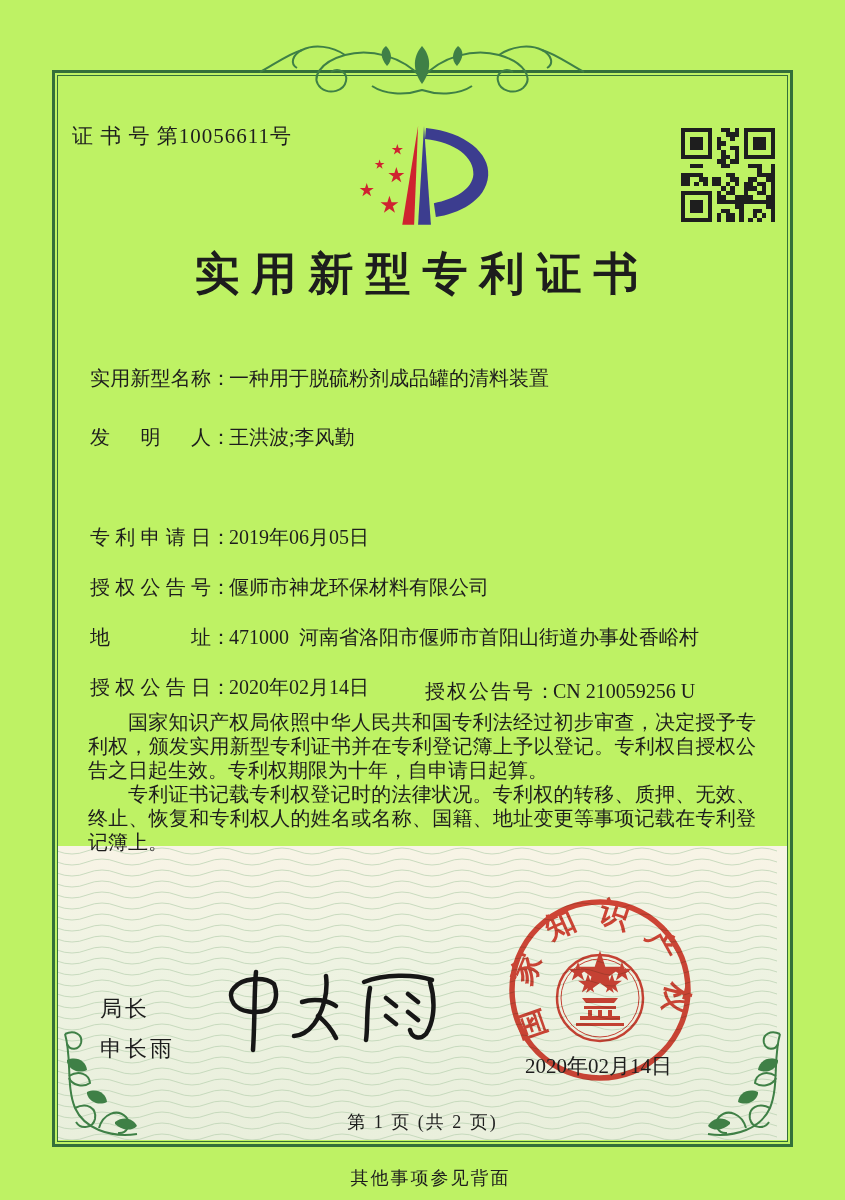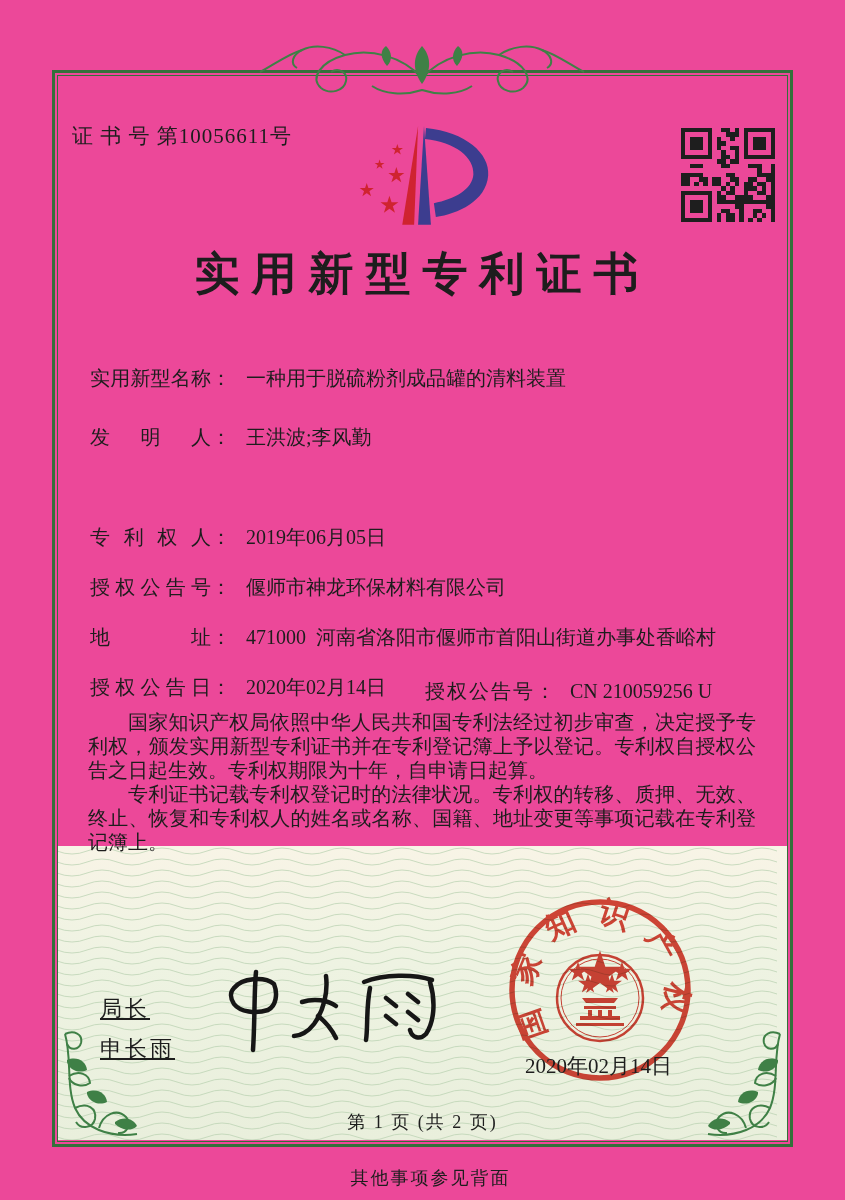--- a/index.html
+++ b/index.html
@@ -1,38 +1,38 @@
 <!DOCTYPE html>
 <html><head>
 <meta charset="utf-8">
 <style>
   html,body{margin:0;padding:0;background:#e8e4d4;}
-  .page{position:relative;width:845px;height:1200px;background:#ec4899;overflow:hidden;
+  .page{position:relative;width:845px;height:1200px;background:#bef264;overflow:hidden;
         font-family:"Liberation Serif","DejaVu Serif",serif;color:#1d1d1d;}
   .abs{position:absolute;}
   
   .frame{position:absolute;left:52px;top:70px;width:735px;height:1071px;
          border:3px solid #33703a;z-index:4;pointer-events:none;}
   .frame::after{content:"";position:absolute;inset:2px;border:1px solid #33703a;}
   
   .waveband{position:absolute;left:57px;top:846px;width:730px;height:294px;
             background:linear-gradient(#f8f4e6 0%,#eef3e2 40%,#e9efdc 100%);z-index:0;overflow:hidden;}
   .waveband svg{display:block}
   .certno{left:72px;top:122px;font-size:21px;letter-spacing:1px;z-index:3;}
   .title{left:0;top:244px;width:845px;text-align:center;font-size:45px;font-weight:bold;
          letter-spacing:12px;z-index:3;}
   .row{position:absolute;left:90px;font-size:20px;white-space:nowrap;z-index:3;}
   .lab{display:inline-block;width:121px;text-align:justify;text-align-last:justify;}
   .lab2{letter-spacing:2px;}
   .colon{display:inline-block;width:18px;}
-  .val{white-space:pre-wrap;margin-left:17px;}
+  .val{white-space:pre-wrap;}
   .paras{position:absolute;left:88px;top:710px;width:668px;font-size:20px;line-height:24px;
          text-align:justify;z-index:3;}
   .paras p{margin:0;text-indent:2em;}
-  .officer{position:absolute;left:100px;font-size:22px;letter-spacing:3px;z-index:3;text-decoration:underline;}
+  .officer{position:absolute;left:100px;font-size:22px;letter-spacing:3px;z-index:3;}
   .sig{position:absolute;left:218px;top:958px;z-index:3;}
   .seal{position:absolute;left:505px;top:895px;z-index:2;opacity:.93;mix-blend-mode:multiply;}
   .sealtext{font-size:30px;font-weight:bold;letter-spacing:19px;fill:#d5392c;
             font-family:"Liberation Serif","DejaVu Serif",serif;}
   .sealdate{position:absolute;left:525px;top:1052px;font-size:21px;z-index:3;}
   .pagefoot{position:absolute;left:0;top:1110px;width:845px;text-align:center;font-size:18px;
             letter-spacing:2px;z-index:5;}
   .backnote{position:absolute;left:0;top:1166px;width:845px;text-align:center;font-size:18px;
             letter-spacing:2px;z-index:3;padding-left:8px;}
   .qr{position:absolute;left:681px;top:128px;width:94px;height:94px;display:grid;
@@ -598,21 +598,21 @@
 
   <div class="abs title">实用新型专利证书</div>
 
   <div class="row" style="top:365px">
     <span class="lab">实用新型名称</span><span class="colon">：</span><span class="val">一种用于脱硫粉剂成品罐的清料装置</span>
   </div>
   <div class="row" style="top:424px">
     <span class="lab">发明人</span><span class="colon">：</span><span class="val">王洪波;李风勤</span>
   </div>
   <div class="row" style="top:524px">
-    <span class="lab">专利权人</span><span class="colon">：</span><span class="val">2019年06月05日</span>
+    <span class="lab">专利申请日</span><span class="colon">：</span><span class="val">2019年06月05日</span>
   </div>
   <div class="row" style="top:574px">
     <span class="lab">授权公告号</span><span class="colon">：</span><span class="val">偃师市神龙环保材料有限公司</span>
   </div>
   <div class="row" style="top:624px">
     <span class="lab">地址</span><span class="colon">：</span><span class="val">471000  河南省洛阳市偃师市首阳山街道办事处香峪村</span>
   </div>
   <div class="row" style="top:674px">
     <span class="lab">授权公告日</span><span class="colon">：</span><span class="val">2020年02月14日</span>
   </div>

